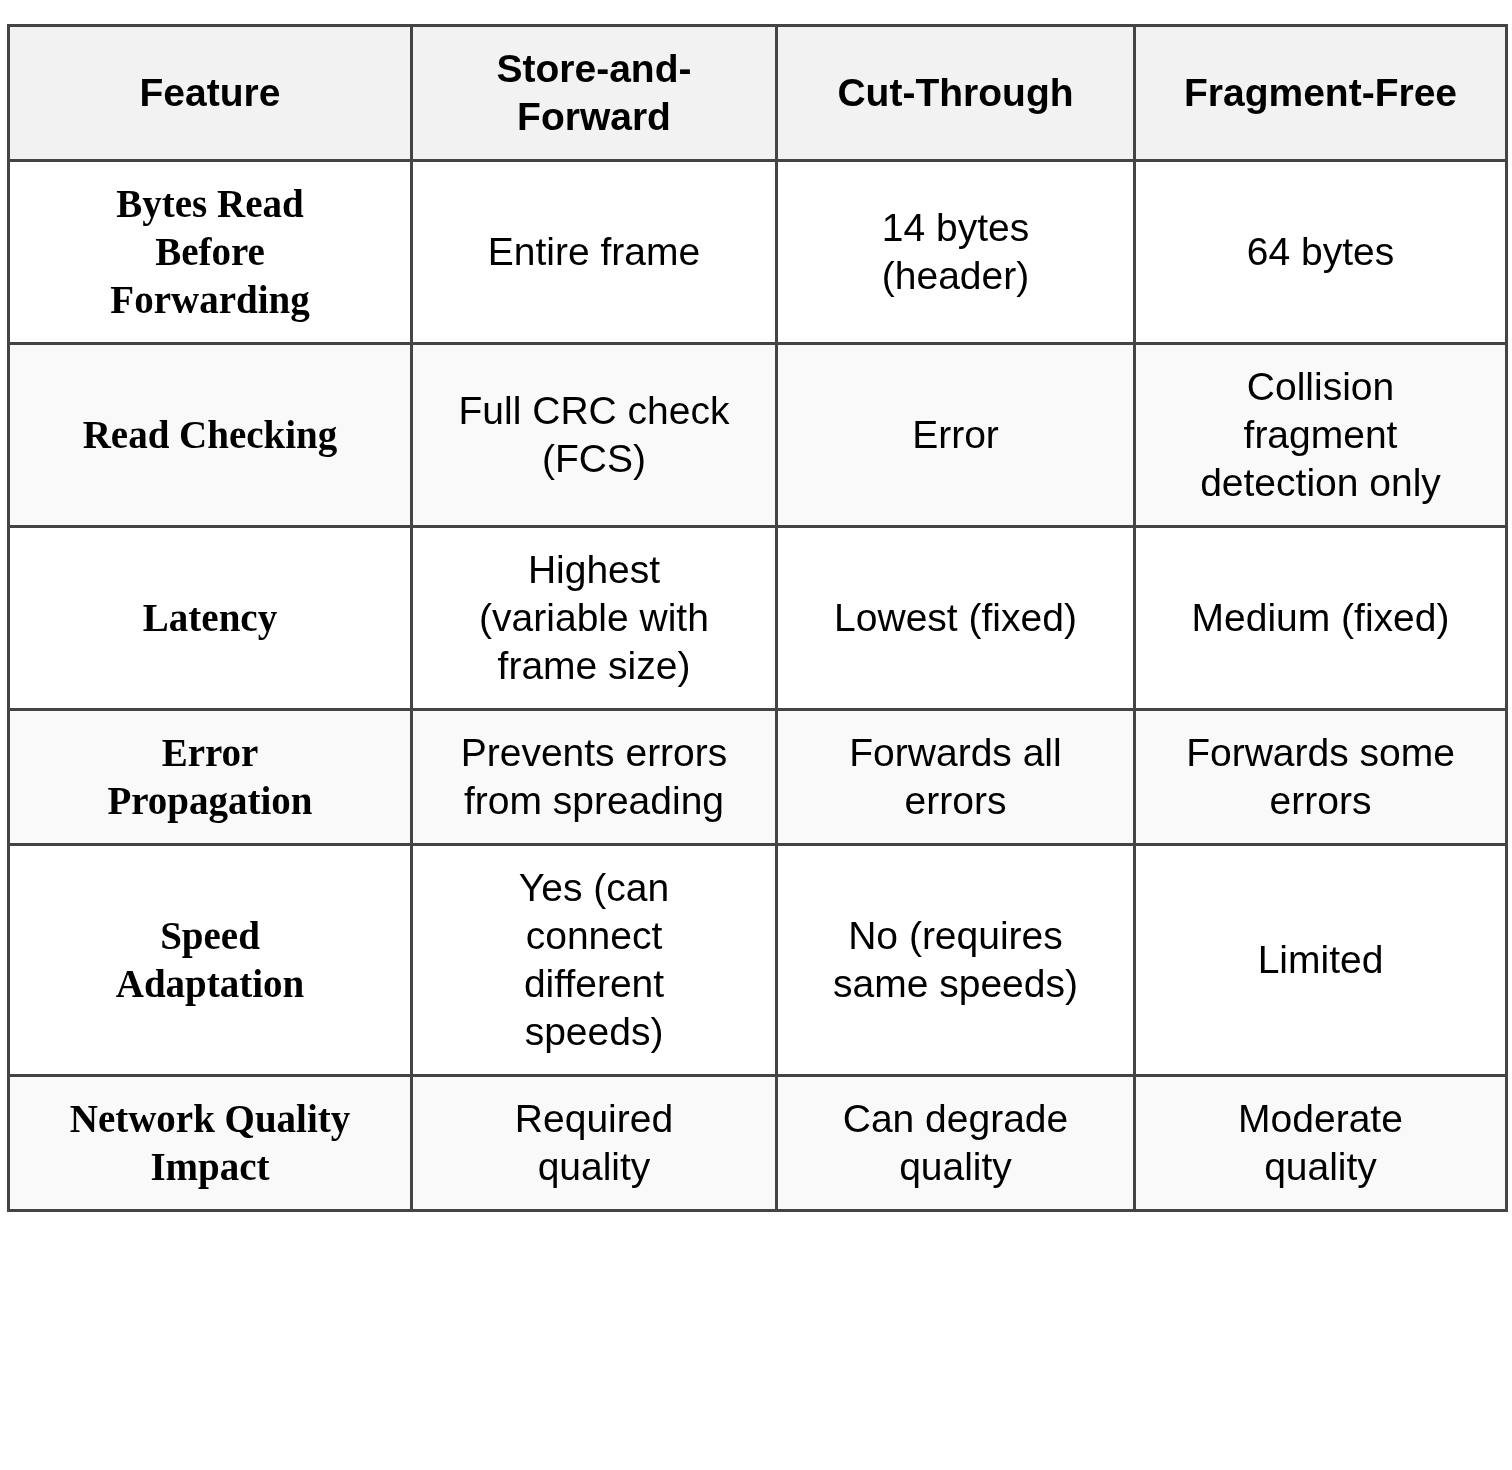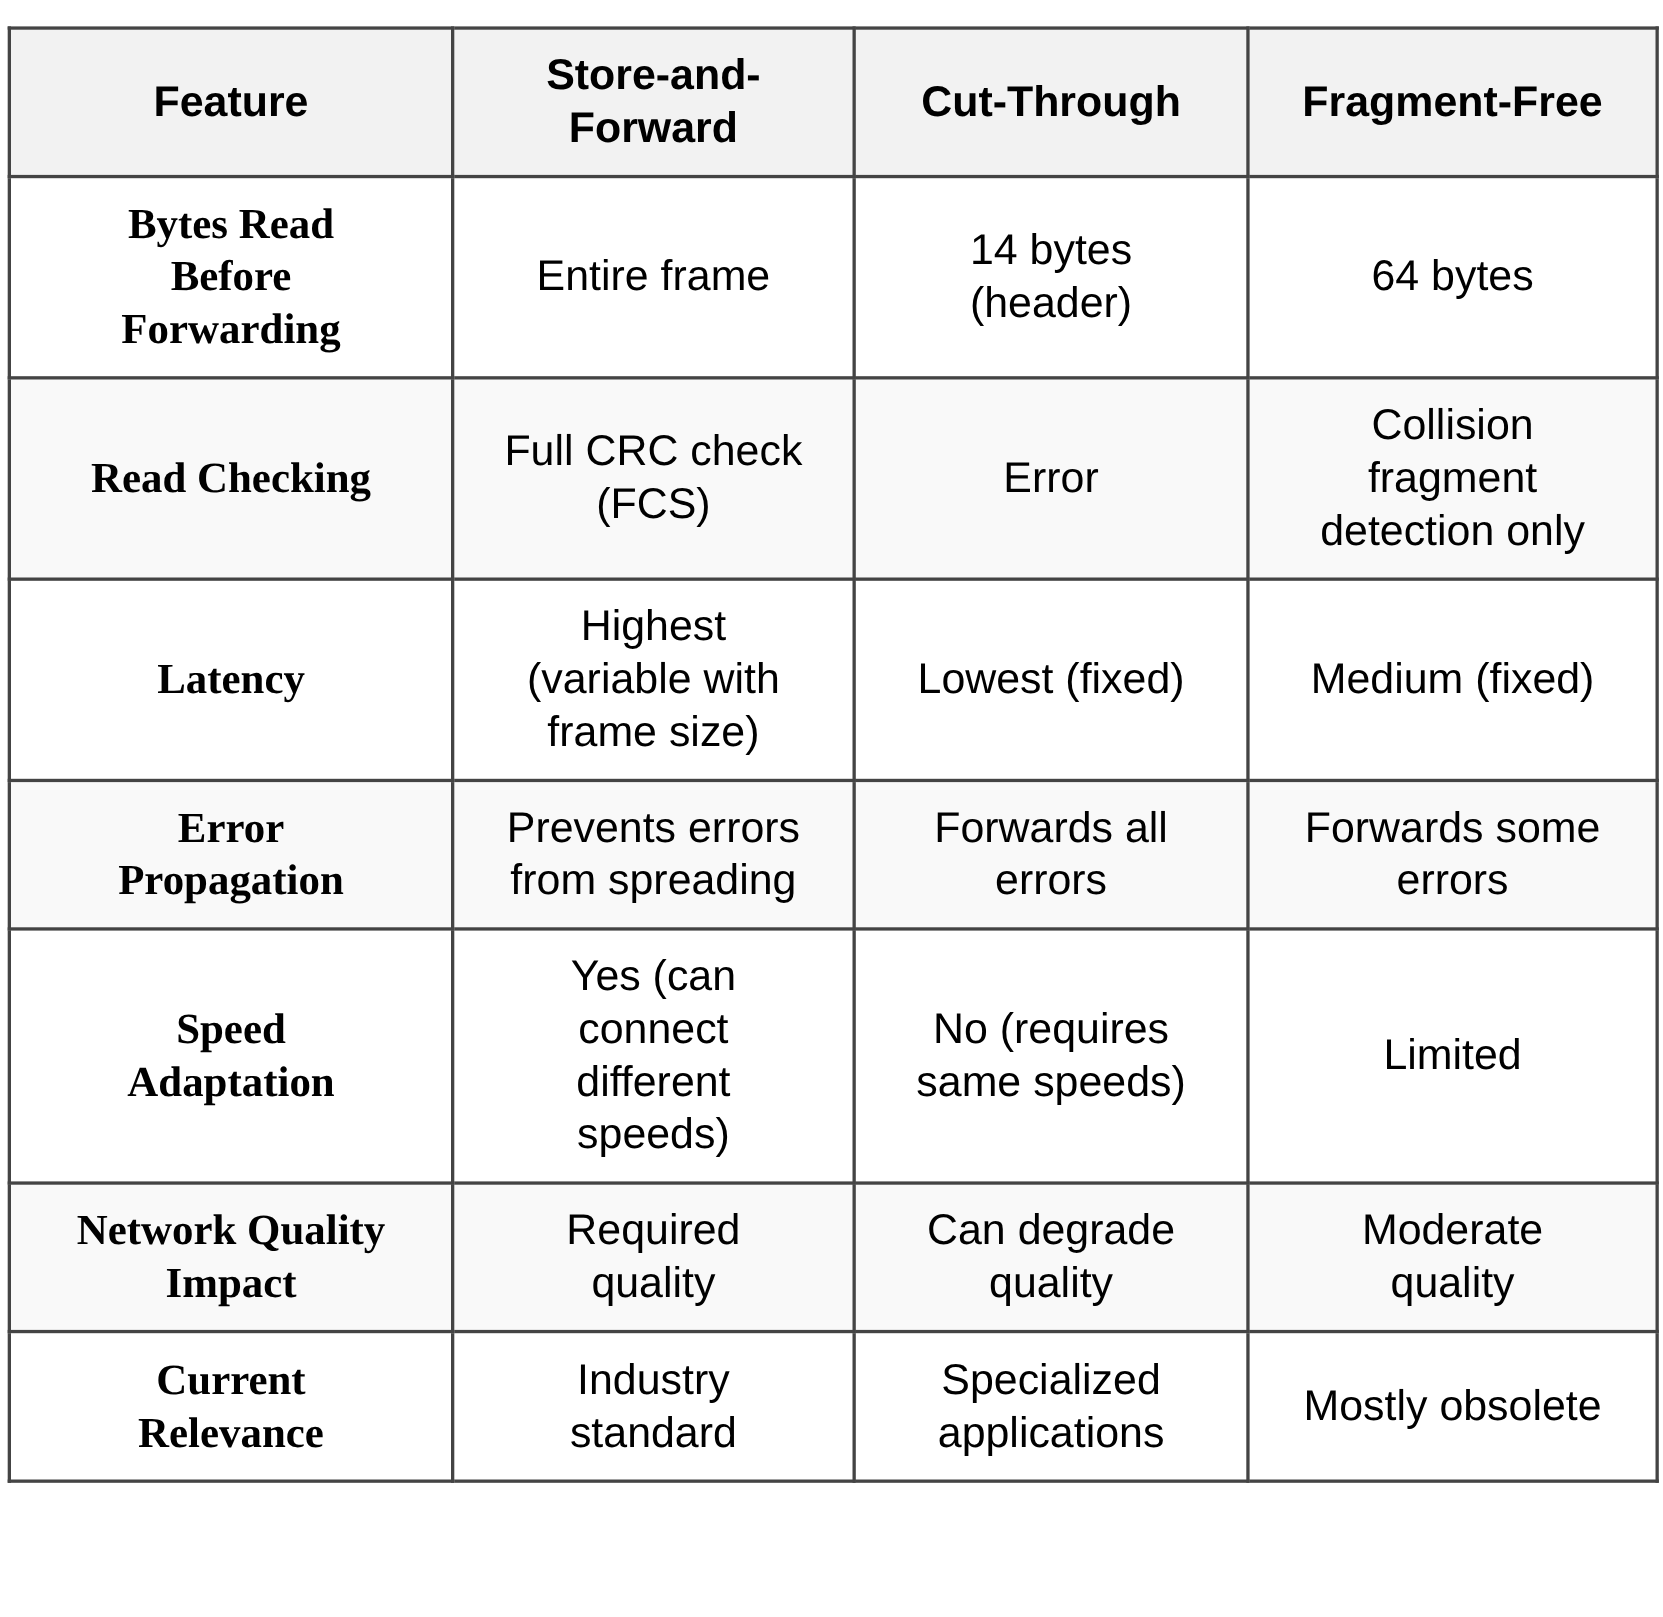--- a/index.html
+++ b/index.html
@@ -117,23 +117,14 @@
     <tr style="height:135px">
       <td class="feature">Network Quality
 Impact</td>
       <td>Required
 quality</td>
       <td>Can degrade
 quality</td>
       <td>Moderate
 quality</td>
     </tr>
-    <tr style="height:136px">
-      <td class="feature">Current
-Relevance</td>
-      <td>Industry
-standard</td>
-      <td>Specialized
-applications</td>
-      <td>Mostly obsolete</td>
-    </tr>
   </tbody>
 </table>
 
 </body></html>

